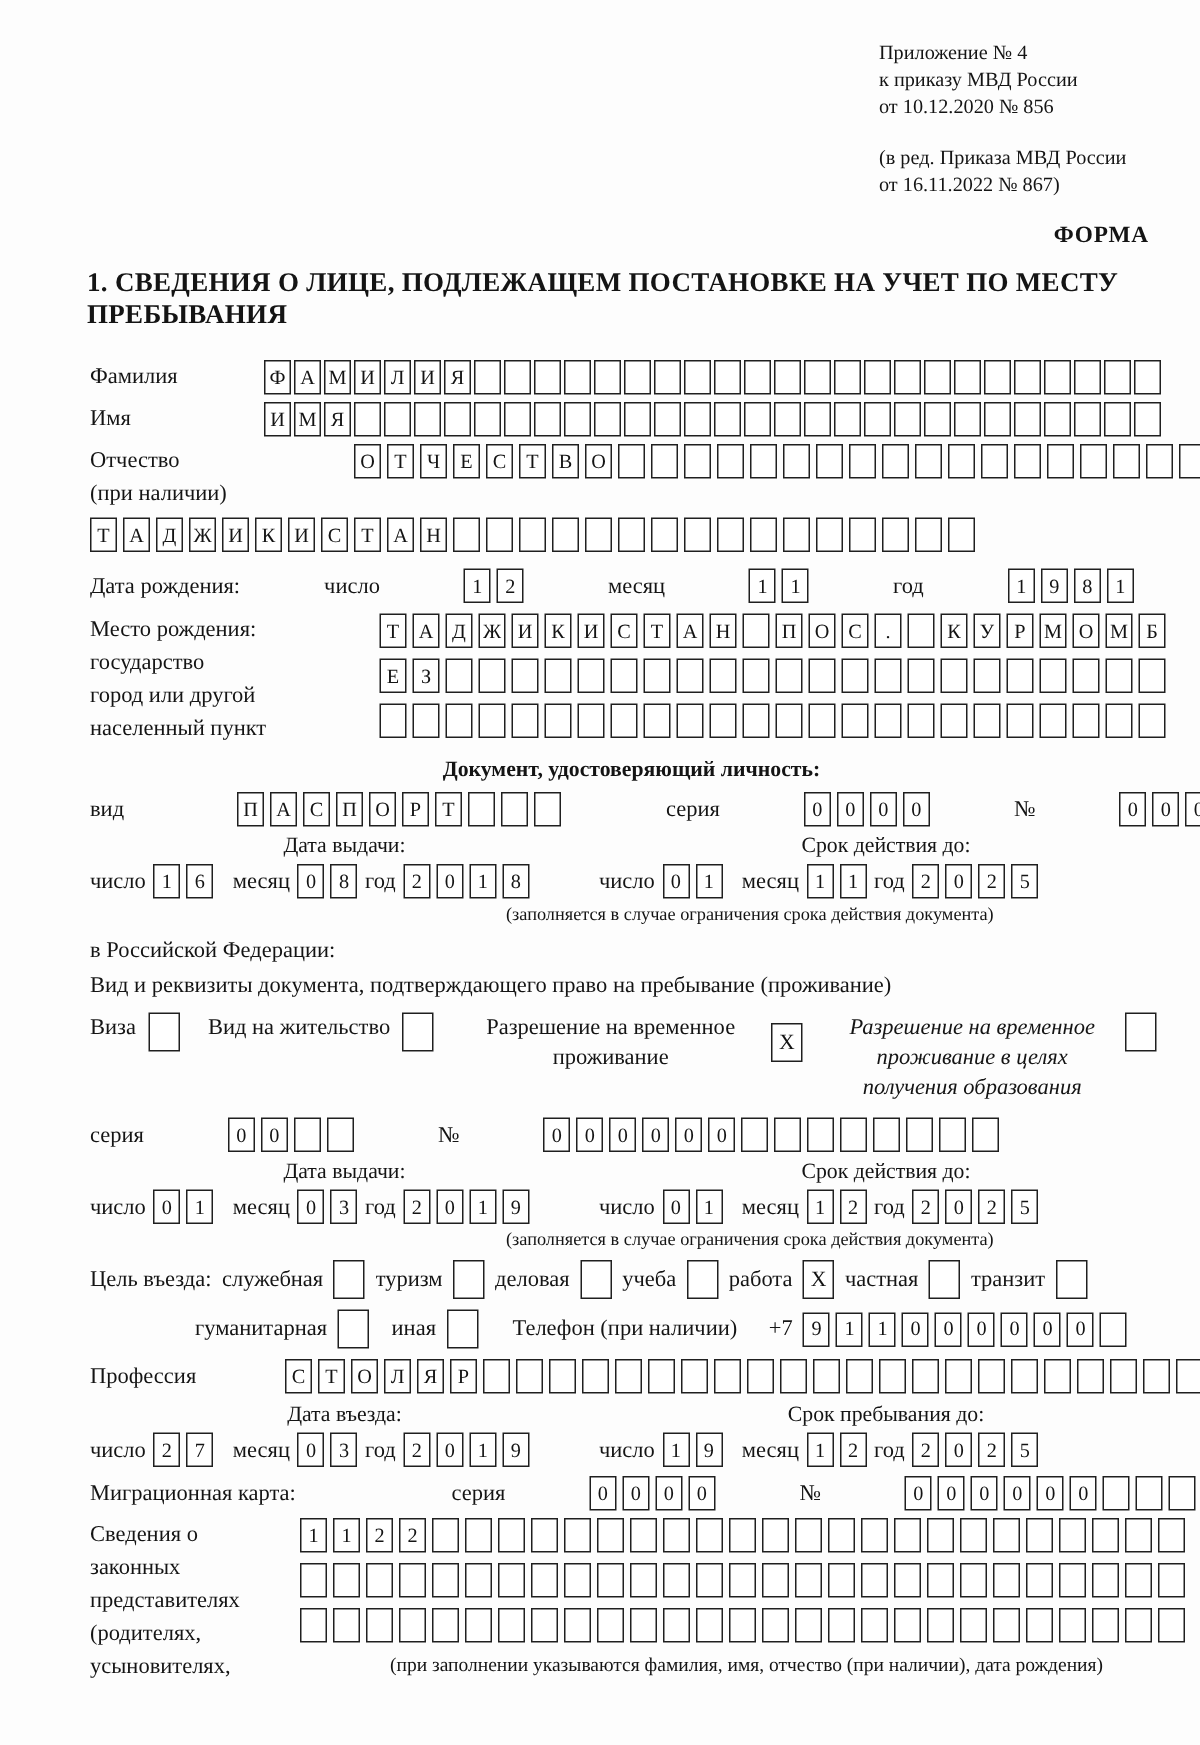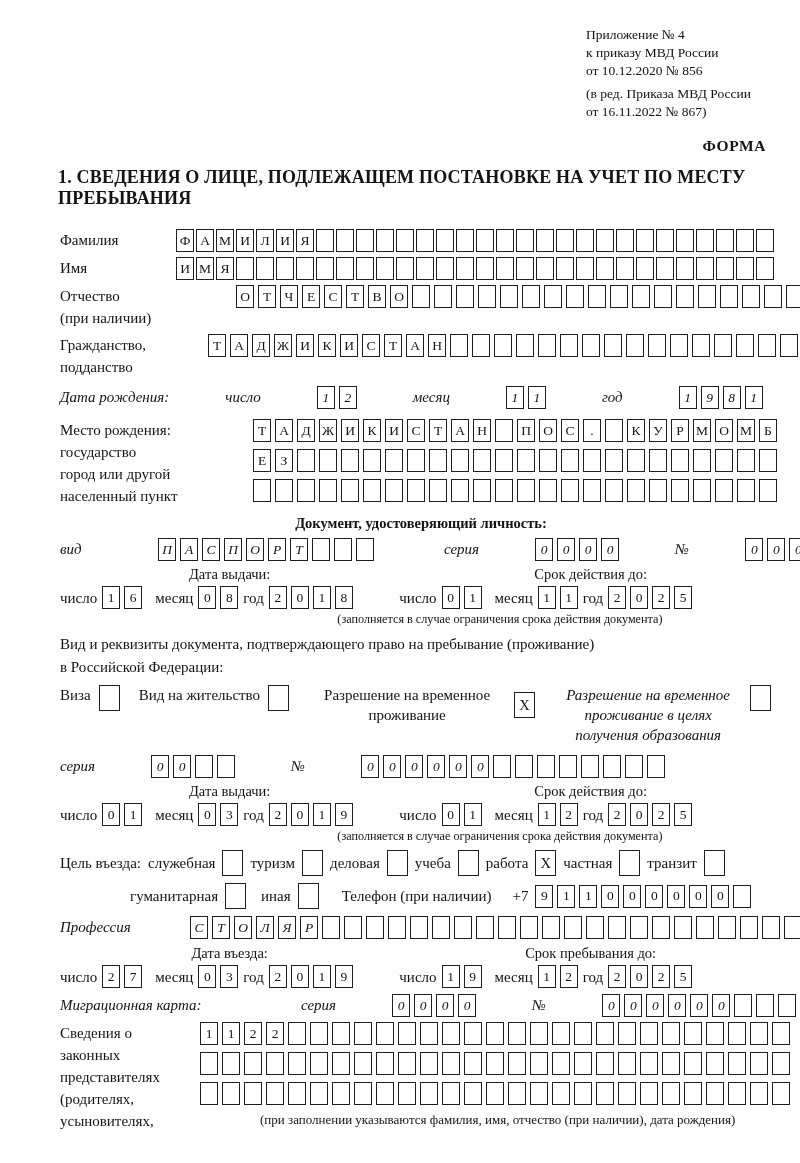--- a/index.html
+++ b/index.html
@@ -5,29 +5,29 @@
   * { box-sizing: content-box; }
   html,body { margin:0; padding:0; }
   body {
     width:800px; height:1163px; overflow:hidden; background:#fdfdfd; color:#141414;
     font-family:"Liberation Serif","DejaVu Serif",serif;
   }
   .page { padding:26px 18px 8px 60px; }
 
   
   .appendix { margin-left:auto; width:196px; font-size:13.5px; line-height:18px; }
-  .appendix .rev0 { margin-top:5px; }
+  .appendix .rev0 { margin-top:16px; }
   .forma { text-align:right; font-weight:bold; font-size:15.5px; margin:16px 16px 12px 0; letter-spacing:.6px; }
 
   .title { text-align:center; font-weight:bold; font-size:15.5px; line-height:22px; letter-spacing:.3px; margin:2px 0 18px 0; }
   .underline { display:inline-block; width:52px; height:13px; border-bottom:2.2px solid #3a3a3a; margin-left:10px; }
   .sec-h { font-weight:bold; font-size:18px; letter-spacing:.2px; margin:6px 0 20px -2px; }
 
   .row { display:flex; align-items:flex-start; margin-bottom:5px;gap:48px; }
-  .row.vcenter { align-items:flex-start;font-style:italic; }
+  .row.vcenter { align-items:flex-end; }
   .lbl { font-size:15px; line-height:22px; flex:0 0 auto; }
   .lblcol { flex:0 0 auto; font-size:15px; line-height:22px; }
   .w68 { width:68px; } .w128 { width:128px; } .w100 { width:100px; } .w145 { width:145px; } .w82 { width:82px; } .w92 { width:92px; }
 
   .boxes { display:flex; gap:2px; flex-wrap:nowrap; }
   .boxes.g4 { gap:4px; }
   .box {
     flex:0 0 auto; width:16px; height:21px; border:1.6px solid #1f1f1f; background:#fff;
     display:flex; align-items:center; justify-content:center; font-size:13.5px;
   }
@@ -181,24 +181,20 @@
         <span class="box"></span>
         <span class="box"></span>
         <span class="box"></span>
         <span class="box"></span>
         <span class="box"></span>
         <span class="box"></span>
       </span>
   </div>
 
   <div class="row">
-    <div class="lblcol w100">
-      <div>Гражданство,</div>
-      <div>подданство</div>
-    </div>
     <span class="boxes g4">
         <span class="box">Т</span>
         <span class="box">А</span>
         <span class="box">Д</span>
         <span class="box">Ж</span>
         <span class="box">И</span>
         <span class="box">К</span>
         <span class="box">И</span>
         <span class="box">С</span>
         <span class="box">Т</span>
@@ -416,22 +412,22 @@
             <span class="box">2</span>
             <span class="box">0</span>
             <span class="box">2</span>
             <span class="box">5</span>
           </span>
       </div>
       <div class="dnote">(заполняется в случае ограничения срока действия документа)</div>
     </div>
   </div>
 
+  <div class="intro">в Российской Федерации:</div>
   <div class="intro">Вид и реквизиты документа, подтверждающего право на пребывание (проживание)</div>
-  <div class="intro">в Российской Федерации:</div>
 
   <div class="optrow">
     <div class="opt">
       <span class="olbl">Виза</span>
       <span class="cbox"></span>
     </div>
     <div class="opt" style="margin-left:10px;">
       <span class="olbl">Вид на жительство</span>
       <span class="cbox"></span>
     </div>

